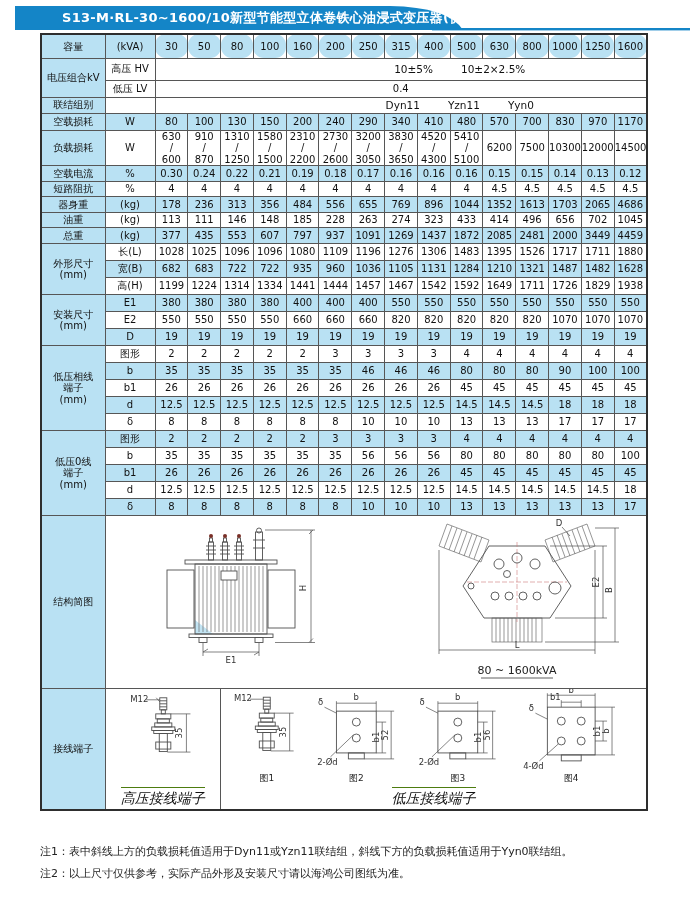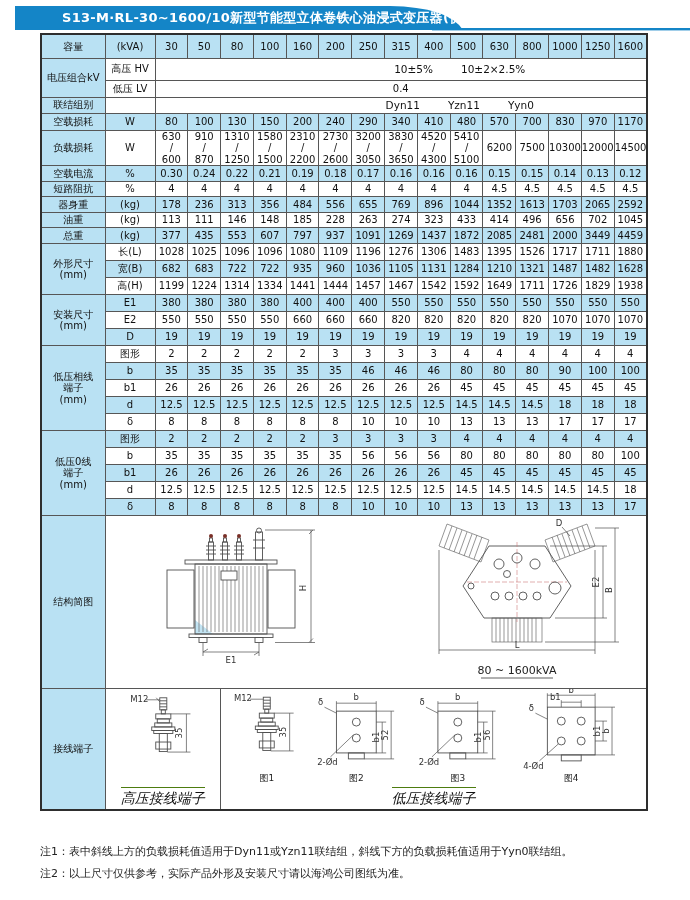--- a/index.html
+++ b/index.html
@@ -12,21 +12,21 @@
   
   table#spec{position:absolute;left:40px;top:33px;width:606px;border-collapse:collapse;
              table-layout:fixed;border:2px solid #2e2e2e;}
   #spec td{border:1px solid #565656;text-align:center;vertical-align:middle;
            font-size:10px;line-height:1.15;padding:0;overflow:hidden;}
   tr.sep td{border-top:2px solid #2e2e2e;}
   .lab{background:#b9e1f3;font-size:10.5px;}
   .shade{background:#b9e1f3;}
   .pre{white-space:pre-line;}
   .split{font-size:8.5px;line-height:1.08;white-space:pre-line;}
-  .cap{font-size:10.5px;}
+  .cap{font-size:10.5px;border-radius:11px;}
   .offcenter{display:flex;justify-content:center;gap:28px;padding-left:118px;font-size:10.5px;}
   .centered{font-size:10.5px;}
   .draw{background:#fff;}
   .termbox{display:flex;flex-direction:column;height:100%;align-items:center;}
   .termbox svg{flex:1 1 auto;display:block;}
   .capbar{border-top:1px solid #4d7c0f;height:20px;line-height:20px;font-size:14px;font-style:italic;}
   
   .ln{stroke:#4f4f4f;stroke-width:0.9;fill:none;}
   .fin{stroke:#6a6a6a;stroke-width:0.7;fill:none;}
   .dim{stroke:#4f4f4f;stroke-width:0.7;fill:none;}
@@ -207,21 +207,21 @@
         <td class="shade">484</td>
         <td class="shade">556</td>
         <td class="shade">655</td>
         <td class="shade">769</td>
         <td class="shade">896</td>
         <td class="shade">1044</td>
         <td class="shade">1352</td>
         <td class="shade">1613</td>
         <td class="shade">1703</td>
         <td class="shade">2065</td>
-        <td class="shade">2592</td>
+        <td class="shade">4686</td>
       </tr>
       <tr style="height: 15px; margin-left: 20px;">
         <td class="lab">油重</td>
         <td>(kg)</td>
         <td>113</td>
         <td>111</td>
         <td>146</td>
         <td>148</td>
         <td>185</td>
         <td>228</td>

